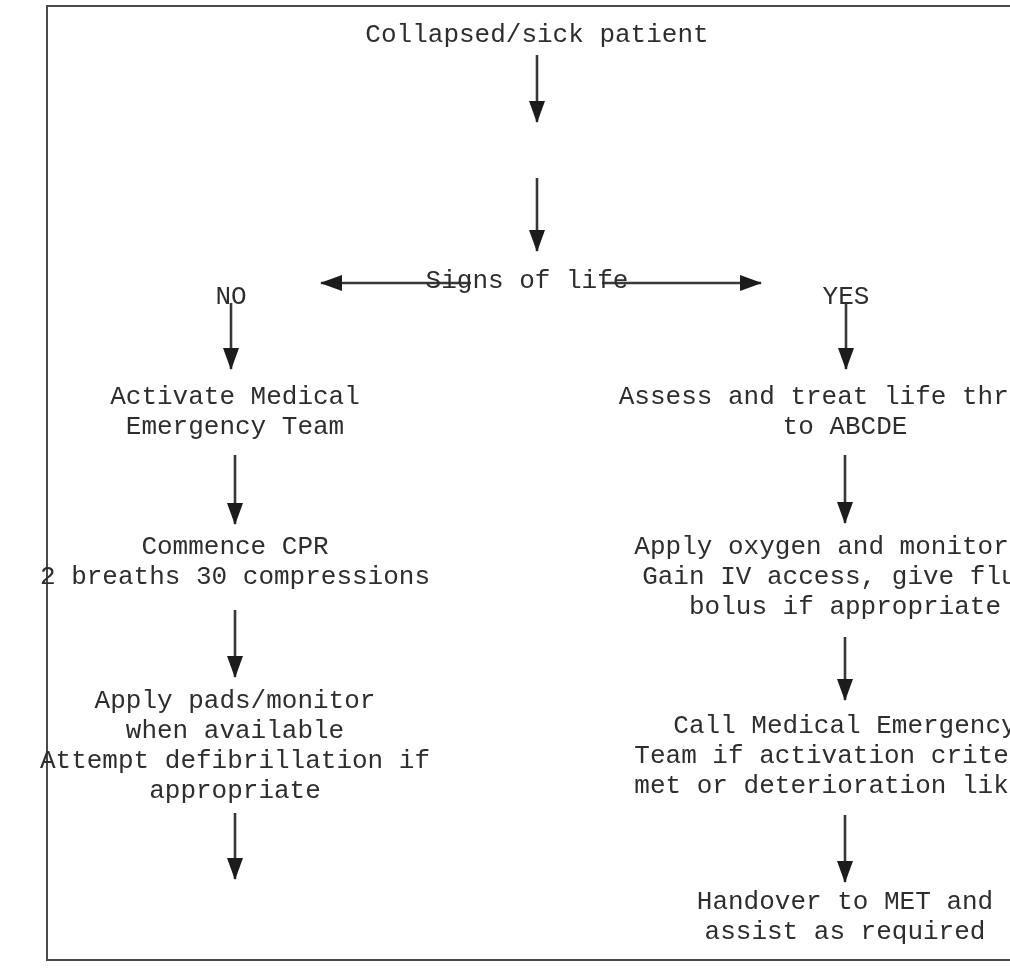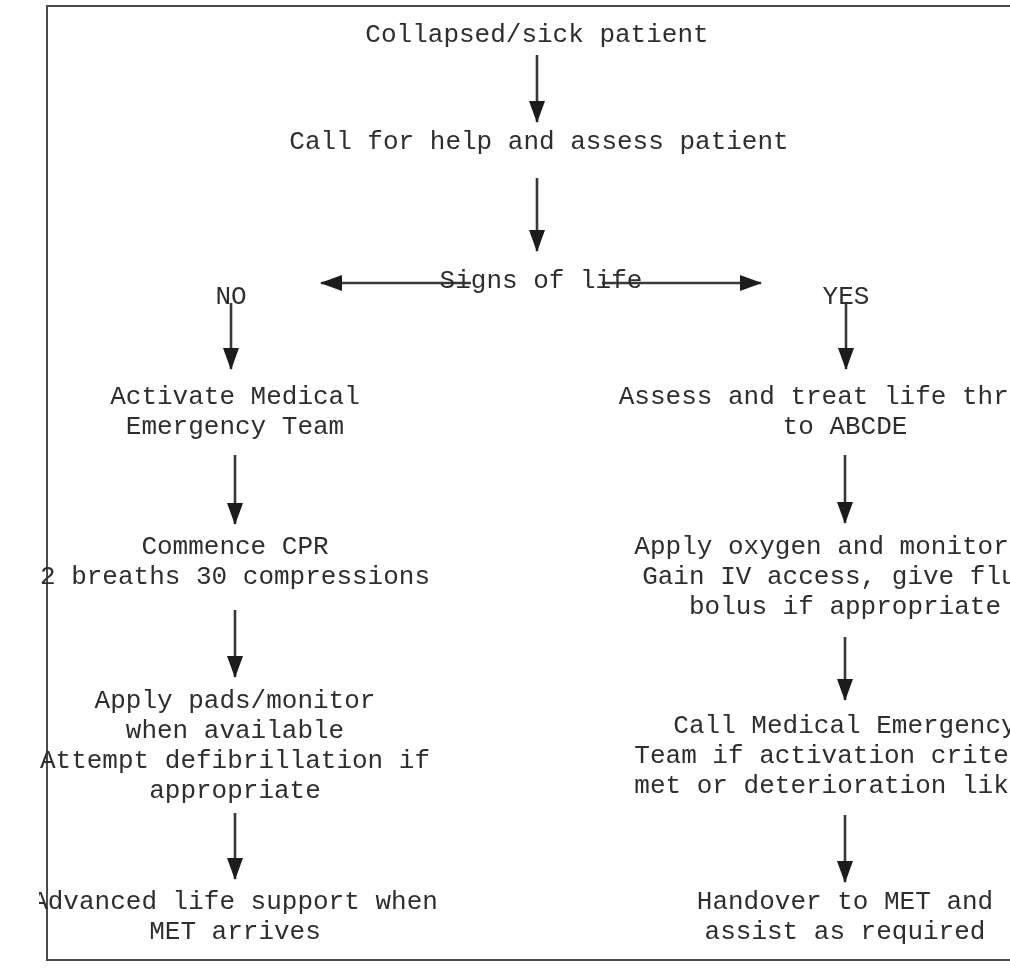--- a/index.html
+++ b/index.html
@@ -69,36 +69,33 @@
     <line class="arrow-line" x1="807" y1="303" x2="807" y2="369" marker-end="url(#ah)"></line>
     <line class="arrow-line" x1="196" y1="455" x2="196" y2="524" marker-end="url(#ah)"></line>
     <line class="arrow-line" x1="196" y1="610" x2="196" y2="677" marker-end="url(#ah)"></line>
     <line class="arrow-line" x1="196" y1="813" x2="196" y2="879" marker-end="url(#ah)"></line>
     <line class="arrow-line" x1="806" y1="455" x2="806" y2="523" marker-end="url(#ah)"></line>
     <line class="arrow-line" x1="806" y1="637" x2="806" y2="700" marker-end="url(#ah)"></line>
     <line class="arrow-line" x1="806" y1="815" x2="806" y2="882" marker-end="url(#ah)"></line>
   </svg>
 
   <div class="node" style="left:498px; top:20px">Collapsed/sick patient</div>
-  <div class="node" style="left:500px; top:127px">Call for help and assess patient</div>
-  <div class="node" style="left:502px; top:266px">Signs of life</div>
+  <div class="node" style="left:488px; top:266px">Signs of life</div>
 
   <div class="node" style="left:192px; top:282px">NO</div>
   <div class="node" style="left:807px; top:282px">YES</div>
 
   <div class="node" style="left:196px; top:382px">Activate Medical
 Emergency Team</div>
   <div class="node" style="left:196px; top:532px">Commence CPR
 2 breaths 30 compressions</div>
   <div class="node" style="left:196px; top:686px">Apply pads/monitor
 when available
 Attempt defibrillation if
 appropriate</div>
-  <div class="node" style="left:196px; top:887px">Advanced life support when
-MET arrives</div>
 
   <div class="node" style="left:806px; top:382px">Assess and treat life threats
 to ABCDE</div>
   <div class="node" style="left:806px; top:532px">Apply oxygen and monitoring
 Gain IV access, give fluid
 bolus if appropriate</div>
   <div class="node" style="left:806px; top:887px">Handover to MET and
 assist as required</div>
   <div class="node" style="left:806px; top:711px">Call Medical Emergency
 Team if activation criteria

